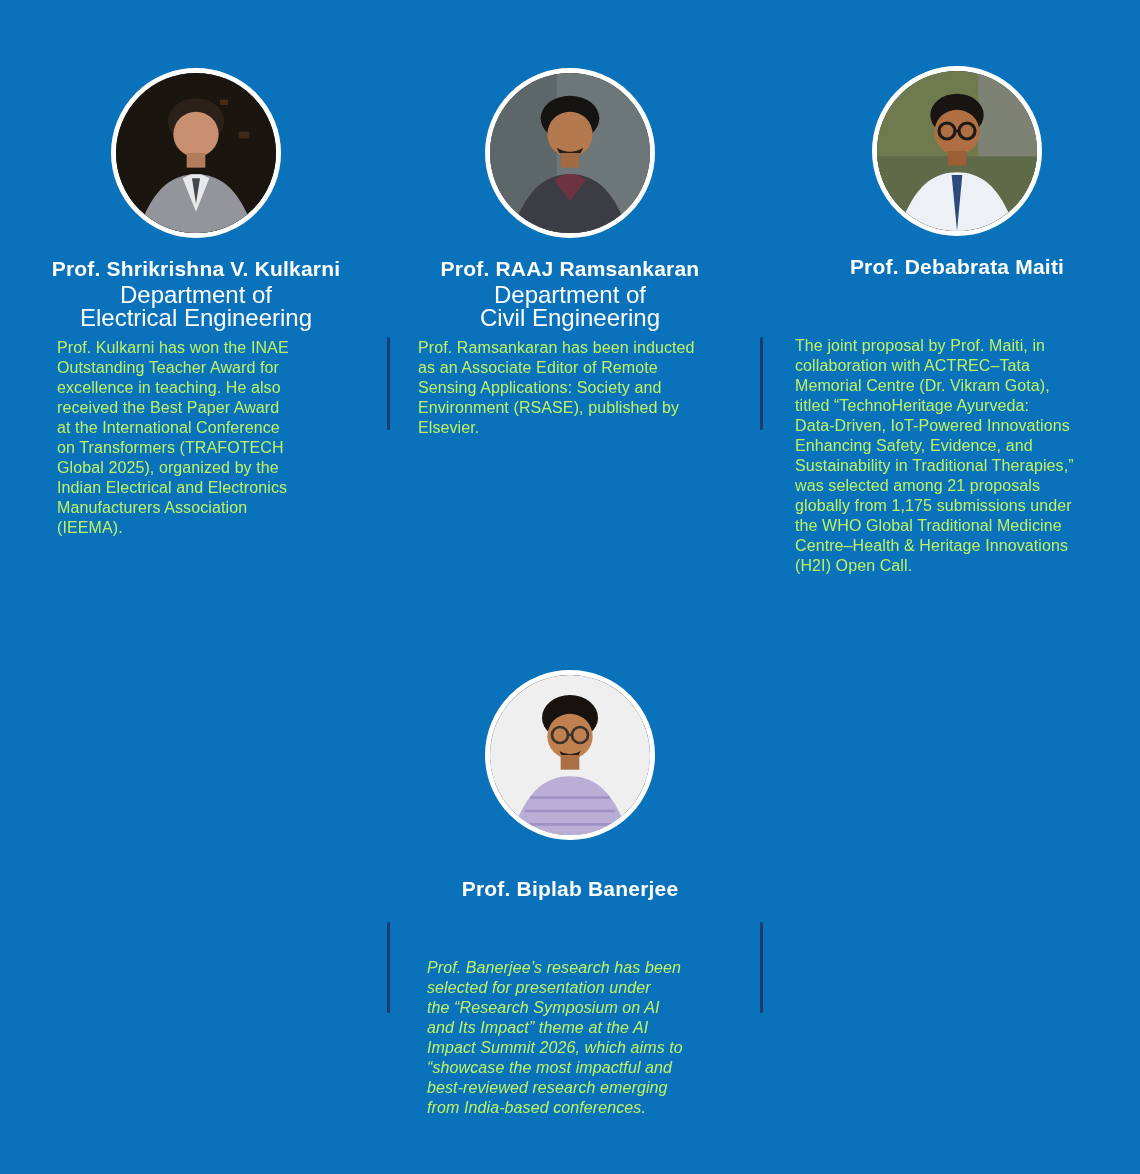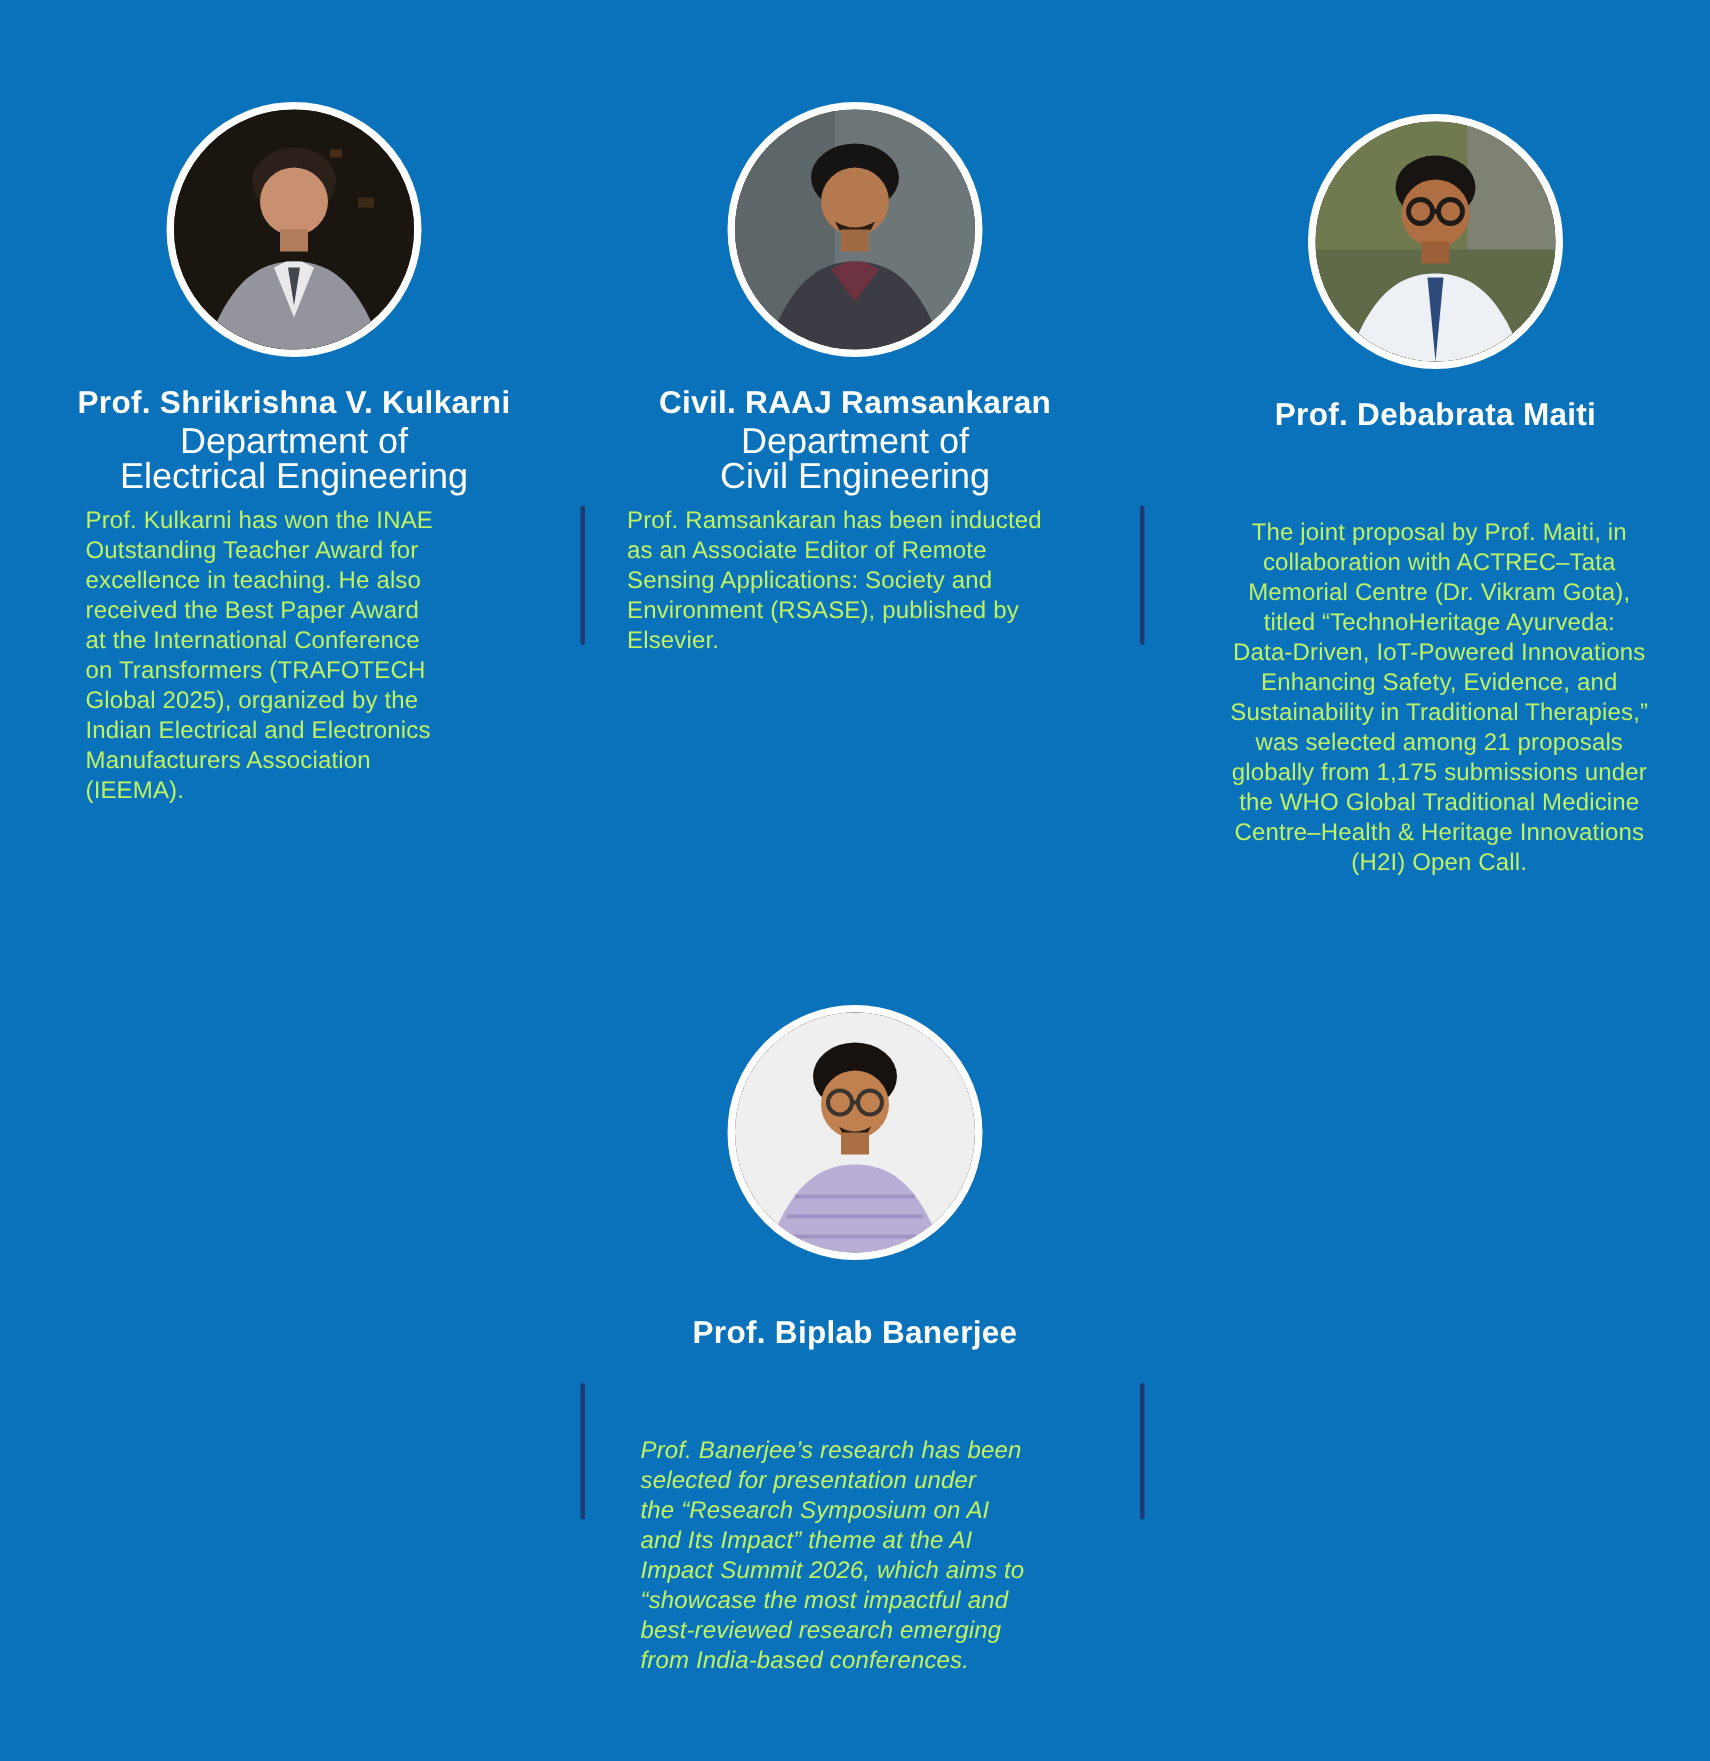--- a/index.html
+++ b/index.html
@@ -18,21 +18,21 @@
     background: #0a72ba;
   }
   .card {
     position: absolute;
     width: 334px;
     text-align: center;
     color: #ffffff;
   }
   .card-1 { left: 29px;  top: 68px; }
   .card-2 { left: 403px; top: 68px; }
-  .card-3 { left: 790px; top: 76px; }
+  .card-3 { left: 790px; top: 66px; }
   .card-4 { left: 403px; top: 670px; }
 
   .photo {
     width: 170px;
     height: 170px;
     margin: 0 auto;
     border: 5px solid #ffffff;
     border-radius: 50%;
     box-sizing: border-box;
     overflow: hidden;
@@ -69,21 +69,21 @@
     text-align: left;
     font-size: 16px;
     line-height: 20px;
     font-weight: 400;
     letter-spacing: 0.1px;
     color: #bef264;
     white-space: nowrap;
   }
   .card-1 .bio { margin-left: 28px; }
   .card-2 .bio { margin-left: 15px; }
-  .card-3 .bio { margin-left: 5px; text-align: center; }
+  .card-3 .bio { margin-left: 5px; }
   .card-4 .bio { margin-left: 24px; font-style: italic; }
 
   .divider {
     position: absolute;
     width: 3px;
     background: #1e3a72;
     border-radius: 2px;
   }
   .div-r1-a { left: 387px; top: 337px; height: 93px; }
   .div-r1-b { left: 760px; top: 337px; height: 93px; }
@@ -123,21 +123,21 @@
         <rect x="0" y="0" width="50" height="120" fill="#5d6668"></rect>
         <ellipse cx="60" cy="34" rx="22" ry="17" fill="#161412"></ellipse>
         <circle cx="60" cy="46" r="17" fill="#b5794f"></circle>
         <path d="M50,56 Q60,62 70,56 L68,60 Q60,65 52,60 Z" fill="#2a1c12"></path>
         <rect x="53" y="60" width="14" height="11" fill="#a06a42"></rect>
         <path d="M16,120 C28,84 44,76 60,76 C76,76 92,84 104,120 Z" fill="#3c3d44"></path>
         <path d="M48,80 L60,96 L72,80 L64,76 L56,76 Z" fill="#6e3340"></path>
       </svg>
     </div>
     <div class="identity">
-      <h2 class="name">Civil. RAAJ Ramsankaran</h2>
+      <h2 class="name">Prof. RAAJ Ramsankaran</h2>
       <div class="dept">Department of<br>Civil Engineering</div>
     </div>
     <p class="bio">Prof. Ramsankaran has been inducted<br>as an Associate Editor of Remote<br>Sensing Applications: Society and<br>Environment (RSASE), published by<br>Elsevier.</p>
   </section>
 
   <section class="card card-3">
     <div class="photo" title="portrait of Prof. Debabrata Maiti">
       <svg viewBox="0 0 120 120">
         <rect width="120" height="120" fill="#6f7b4f"></rect>
         <rect x="76" y="0" width="44" height="120" fill="#7d8274"></rect>

